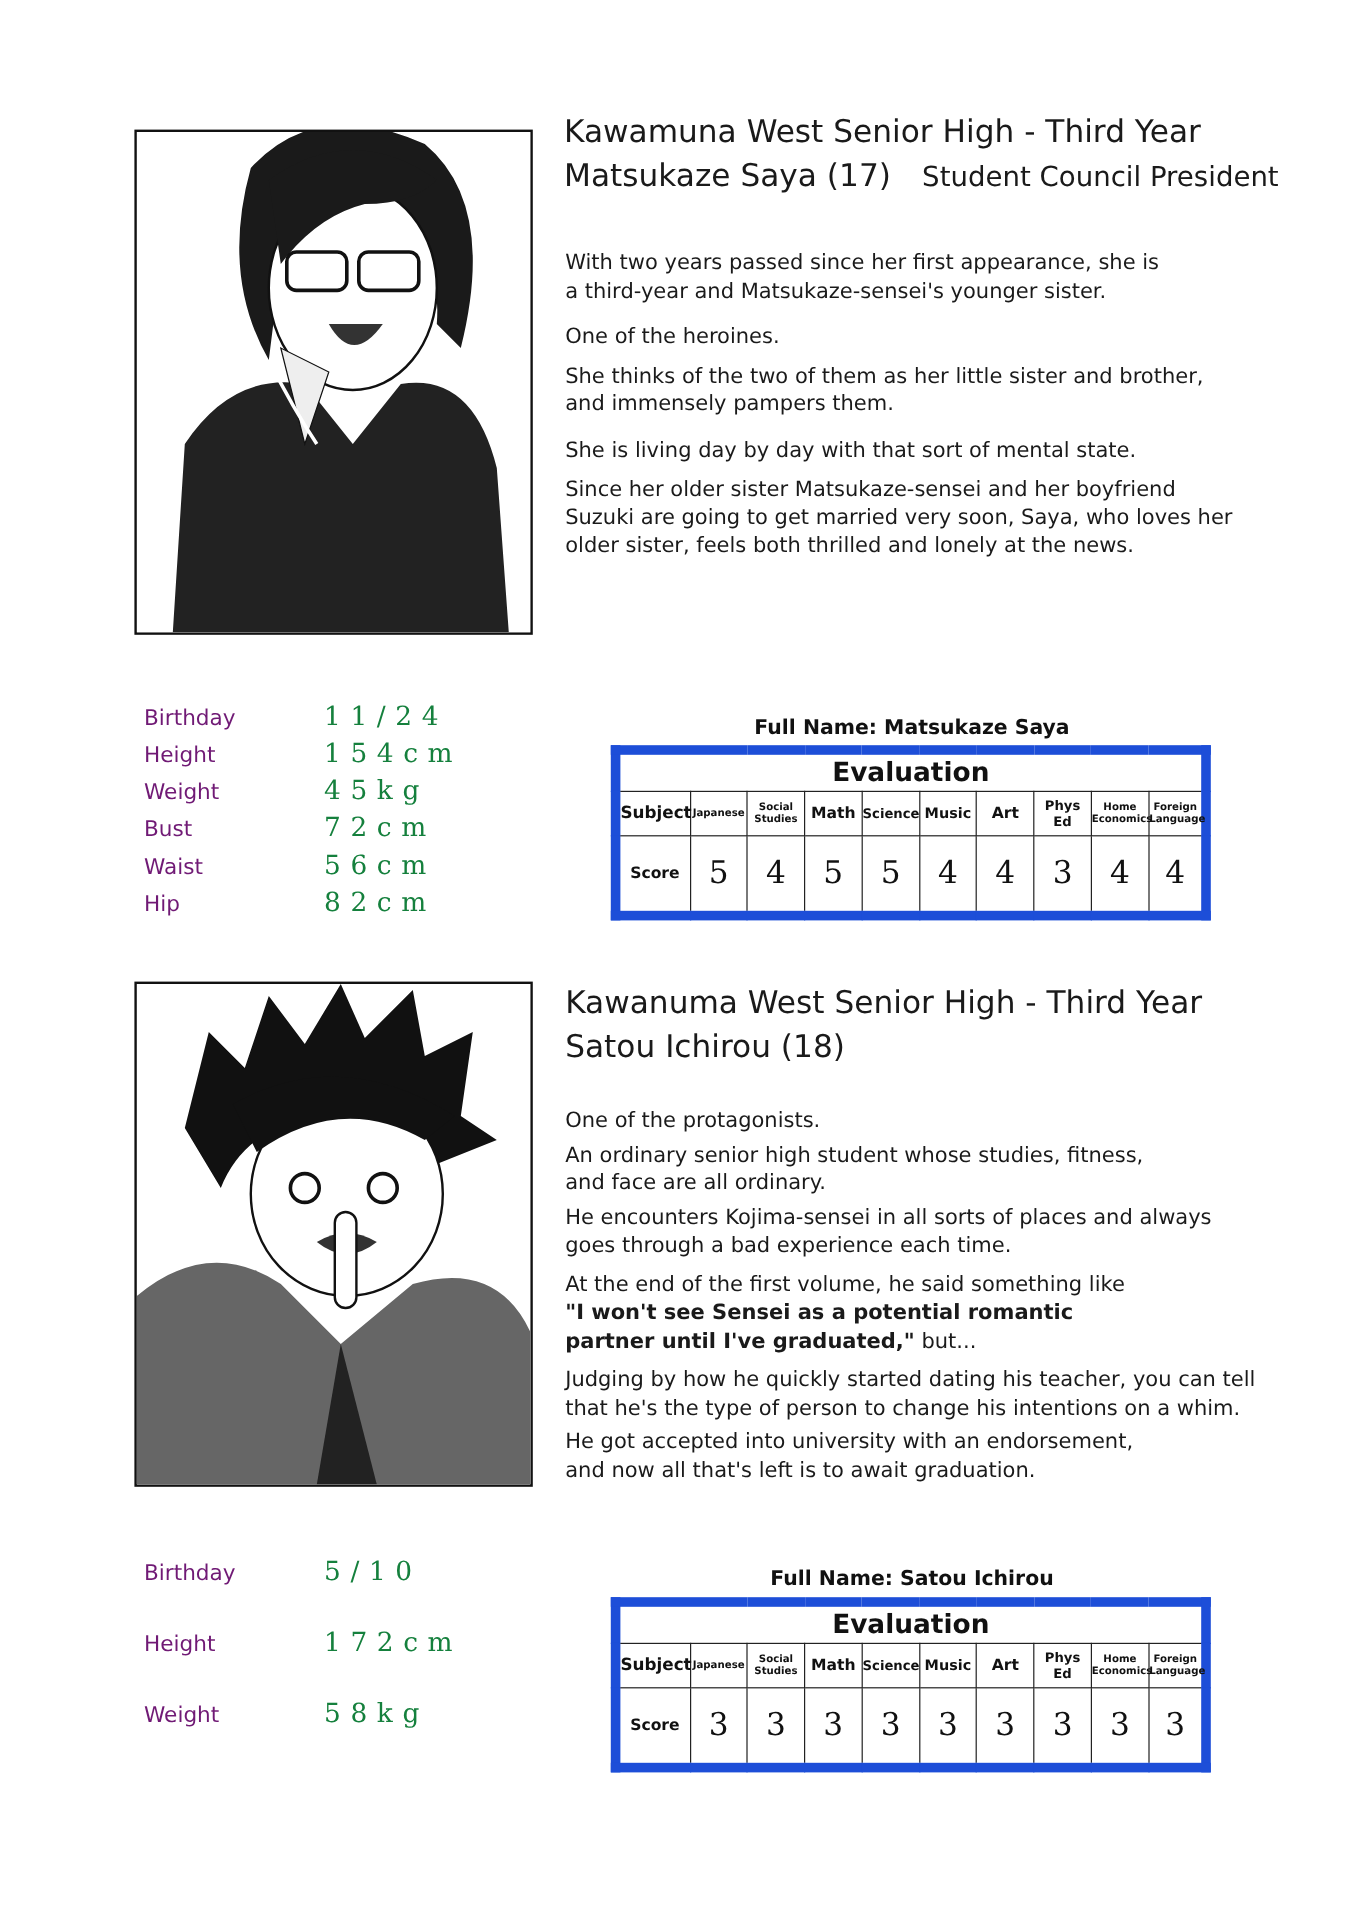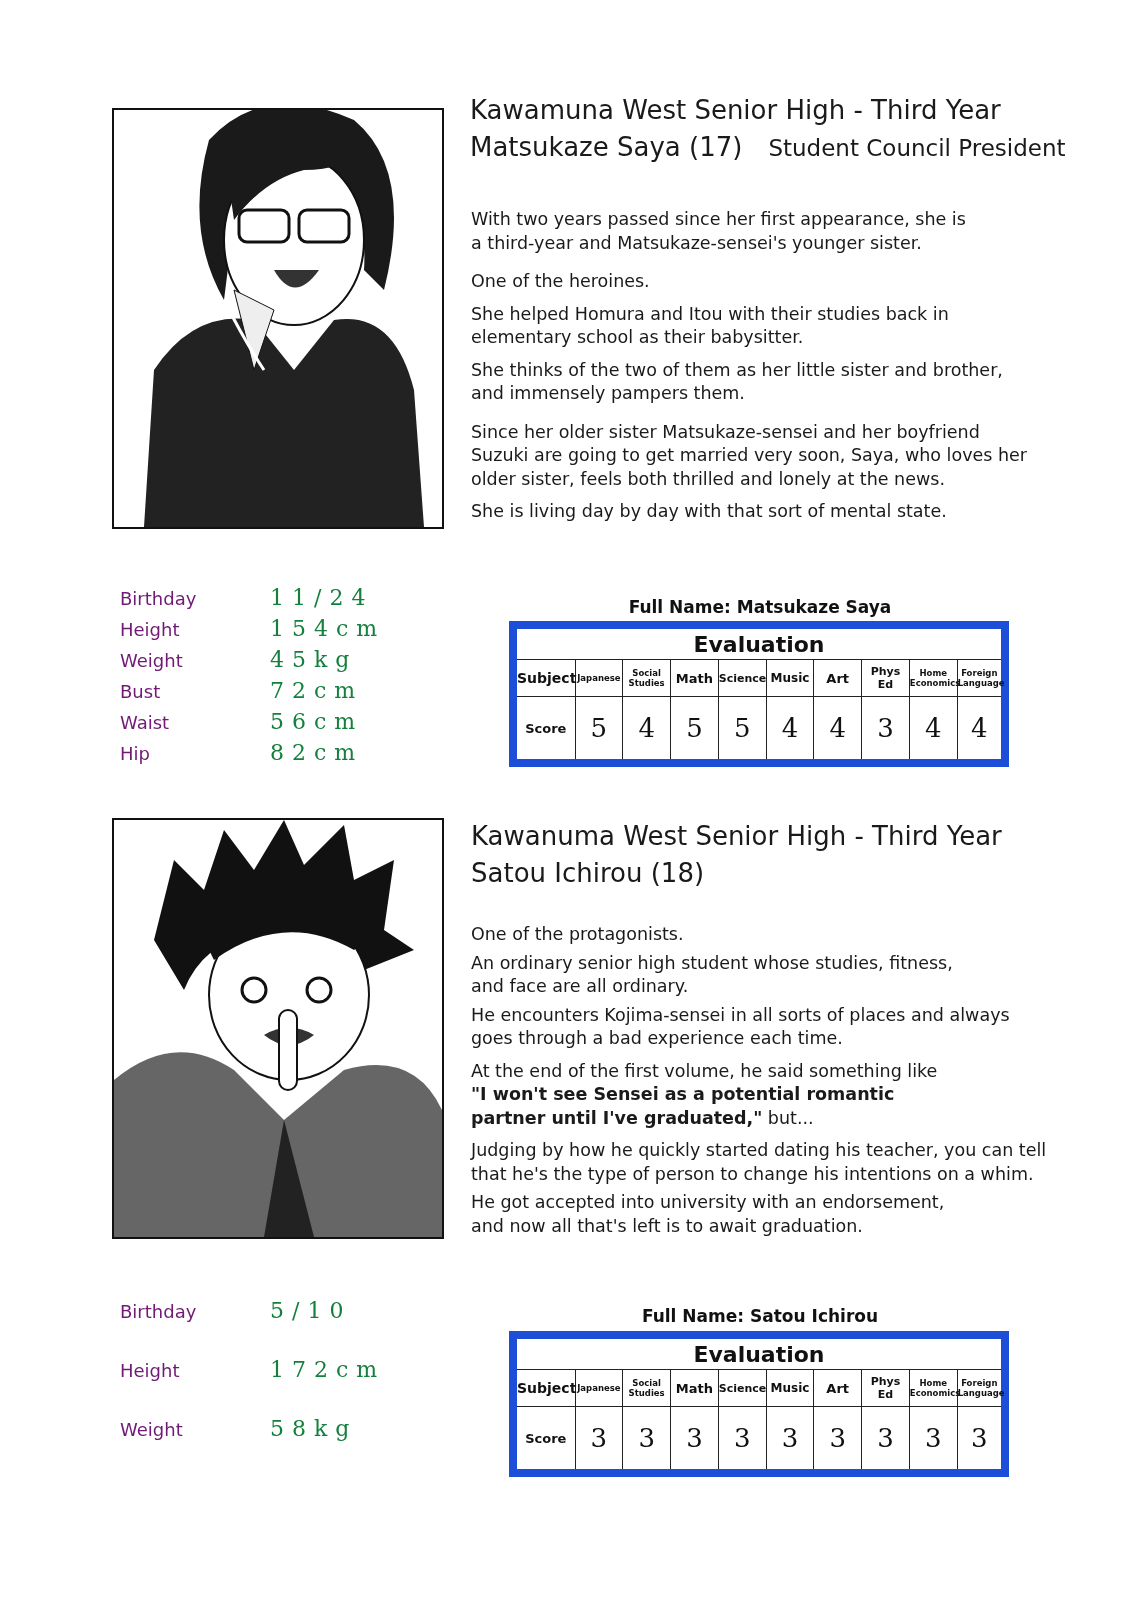--- a/index.html
+++ b/index.html
@@ -44,24 +44,23 @@
 </div>
 
 <div class="hdr" style="left:470px; top:92px;">
   <div>Kawamuna West Senior High - Third Year</div>
   <div><span>Matsukaze Saya (17)</span><span class="role">Student Council President</span></div>
 </div>
 
 <div class="desc" style="left:471px; top:208px; width:580px;">
   <p style="width:510px; margin-bottom:15px;">With two years passed since her first appearance, she is a third-year and Matsukaze-sensei's younger sister.</p>
   <p>One of the heroines.</p>
-  <p style="width:490px;">She helped Homura and Itou with their studies back in elementary school as their babysitter.</p>
   <p style="width:540px; margin-bottom:15px;">She thinks of the two of them as her little sister and brother, and immensely pampers them.</p>
+  <p>She is living day by day with that sort of mental state.</p>
   <p style="width:560px;">Since her older sister Matsukaze-sensei and her boyfriend Suzuki  are going to get married very soon, Saya, who loves her older sister, feels both thrilled and lonely at the news.</p>
-  <p>She is living day by day with that sort of mental state.</p>
 </div>
 
 <div class="stats" style="left:120px; top:585px;">
   <div class="stat-row" style="height:31px;">
       <span class="stat-label">Birthday</span>
       <span class="stat-value">11/24</span>
     </div>
   <div class="stat-row" style="height:31px;">
       <span class="stat-label">Height</span>
       <span class="stat-value">154cm</span>

